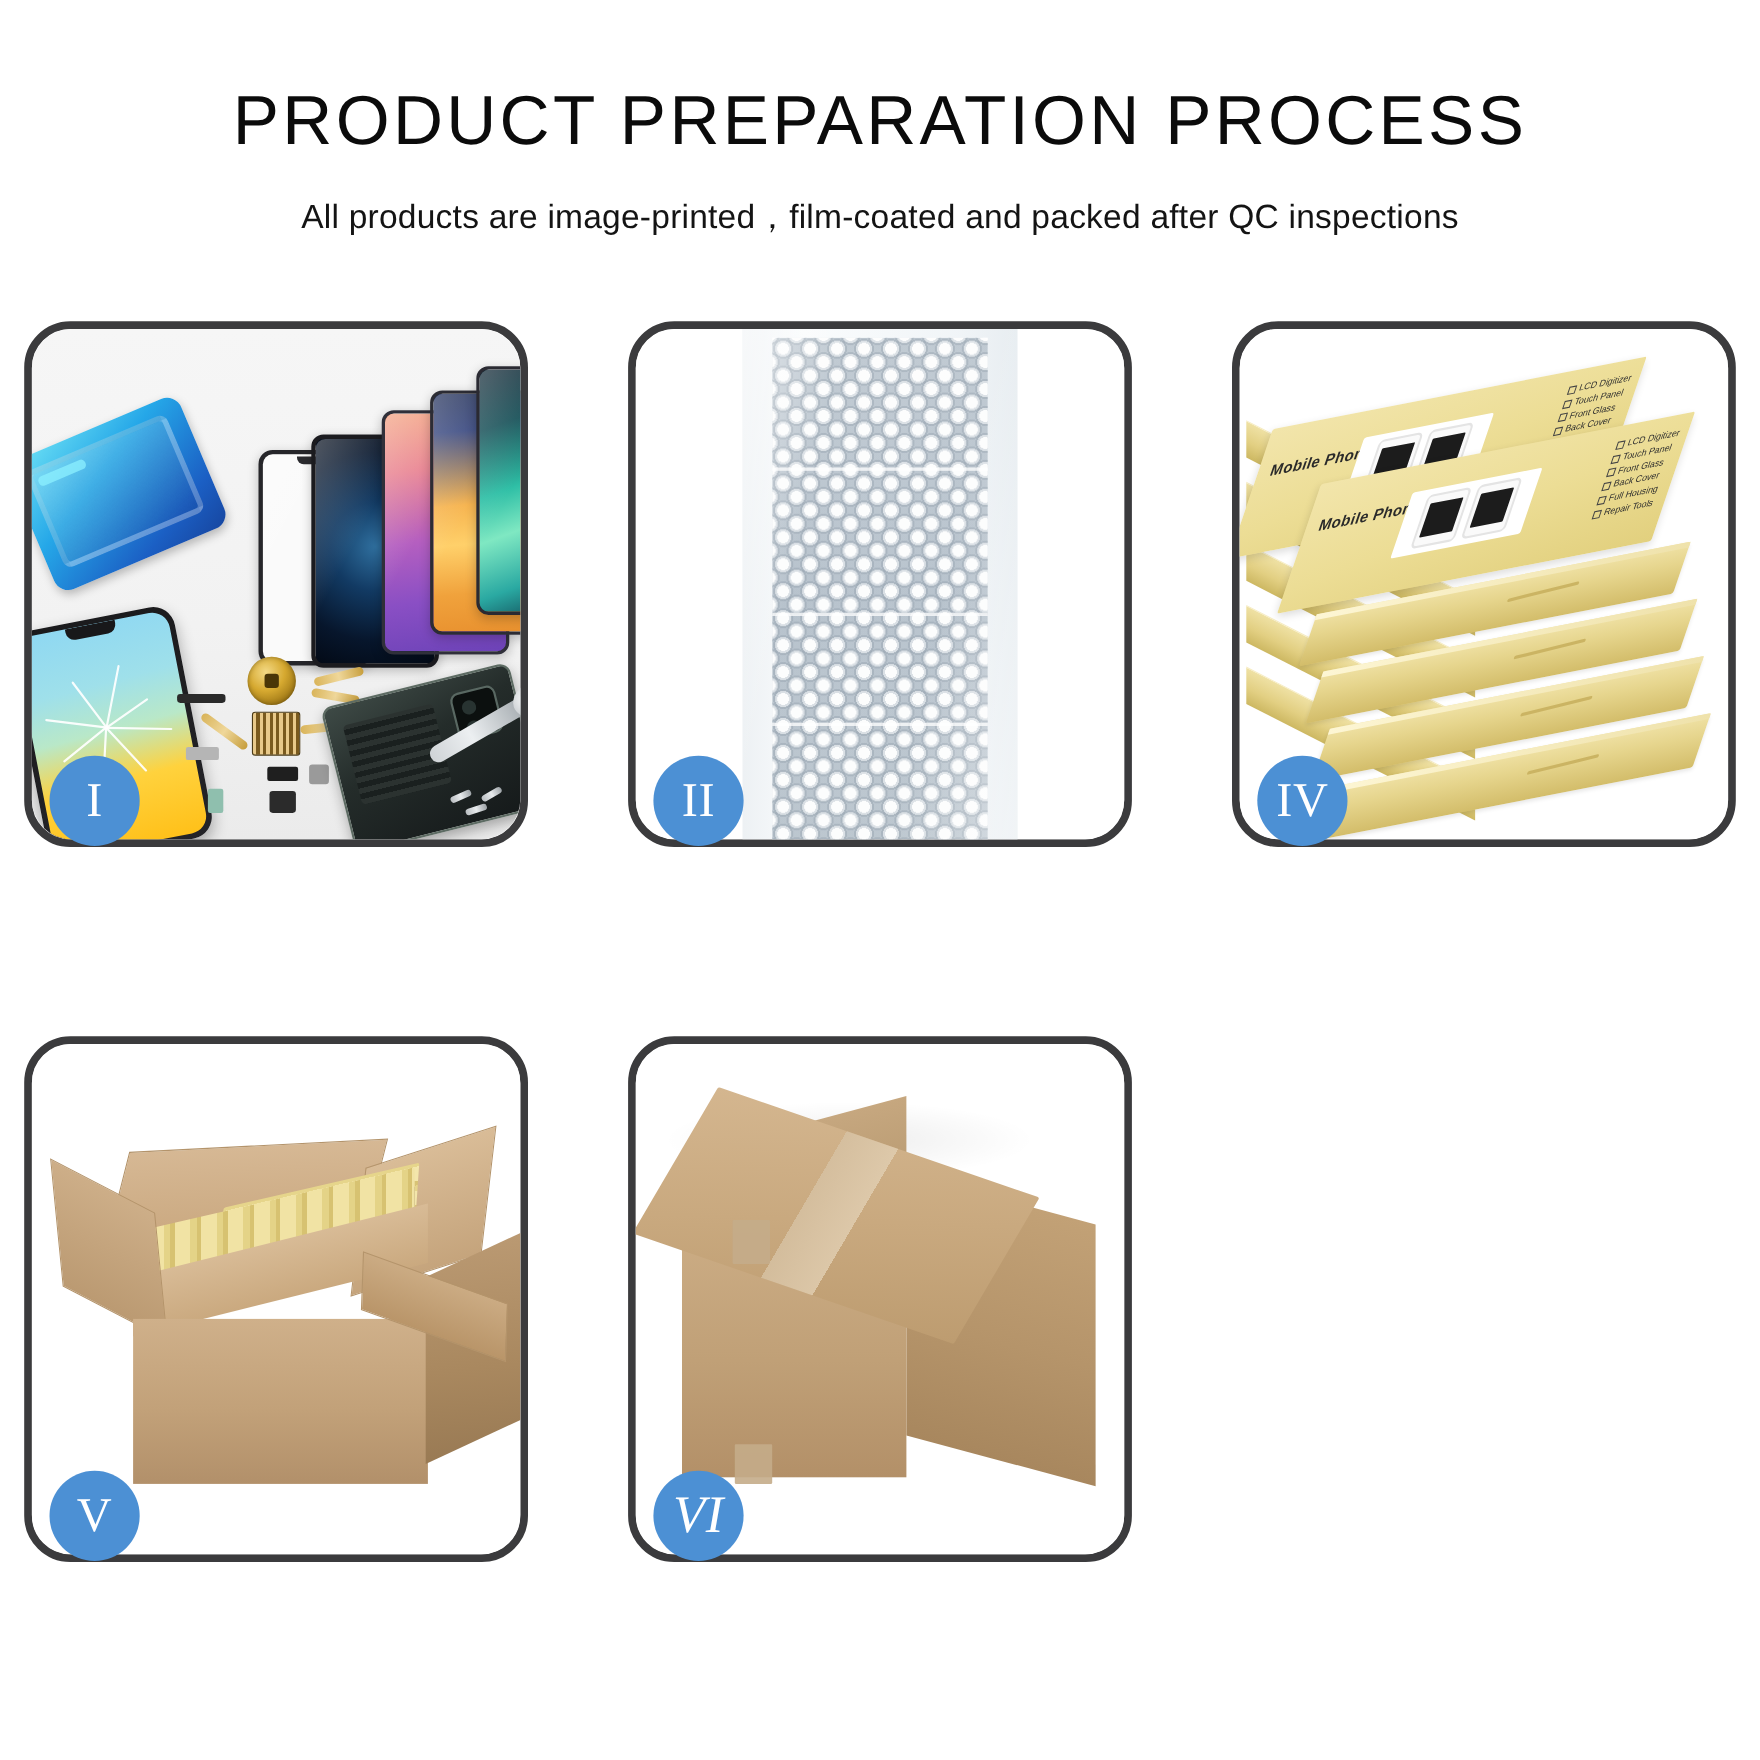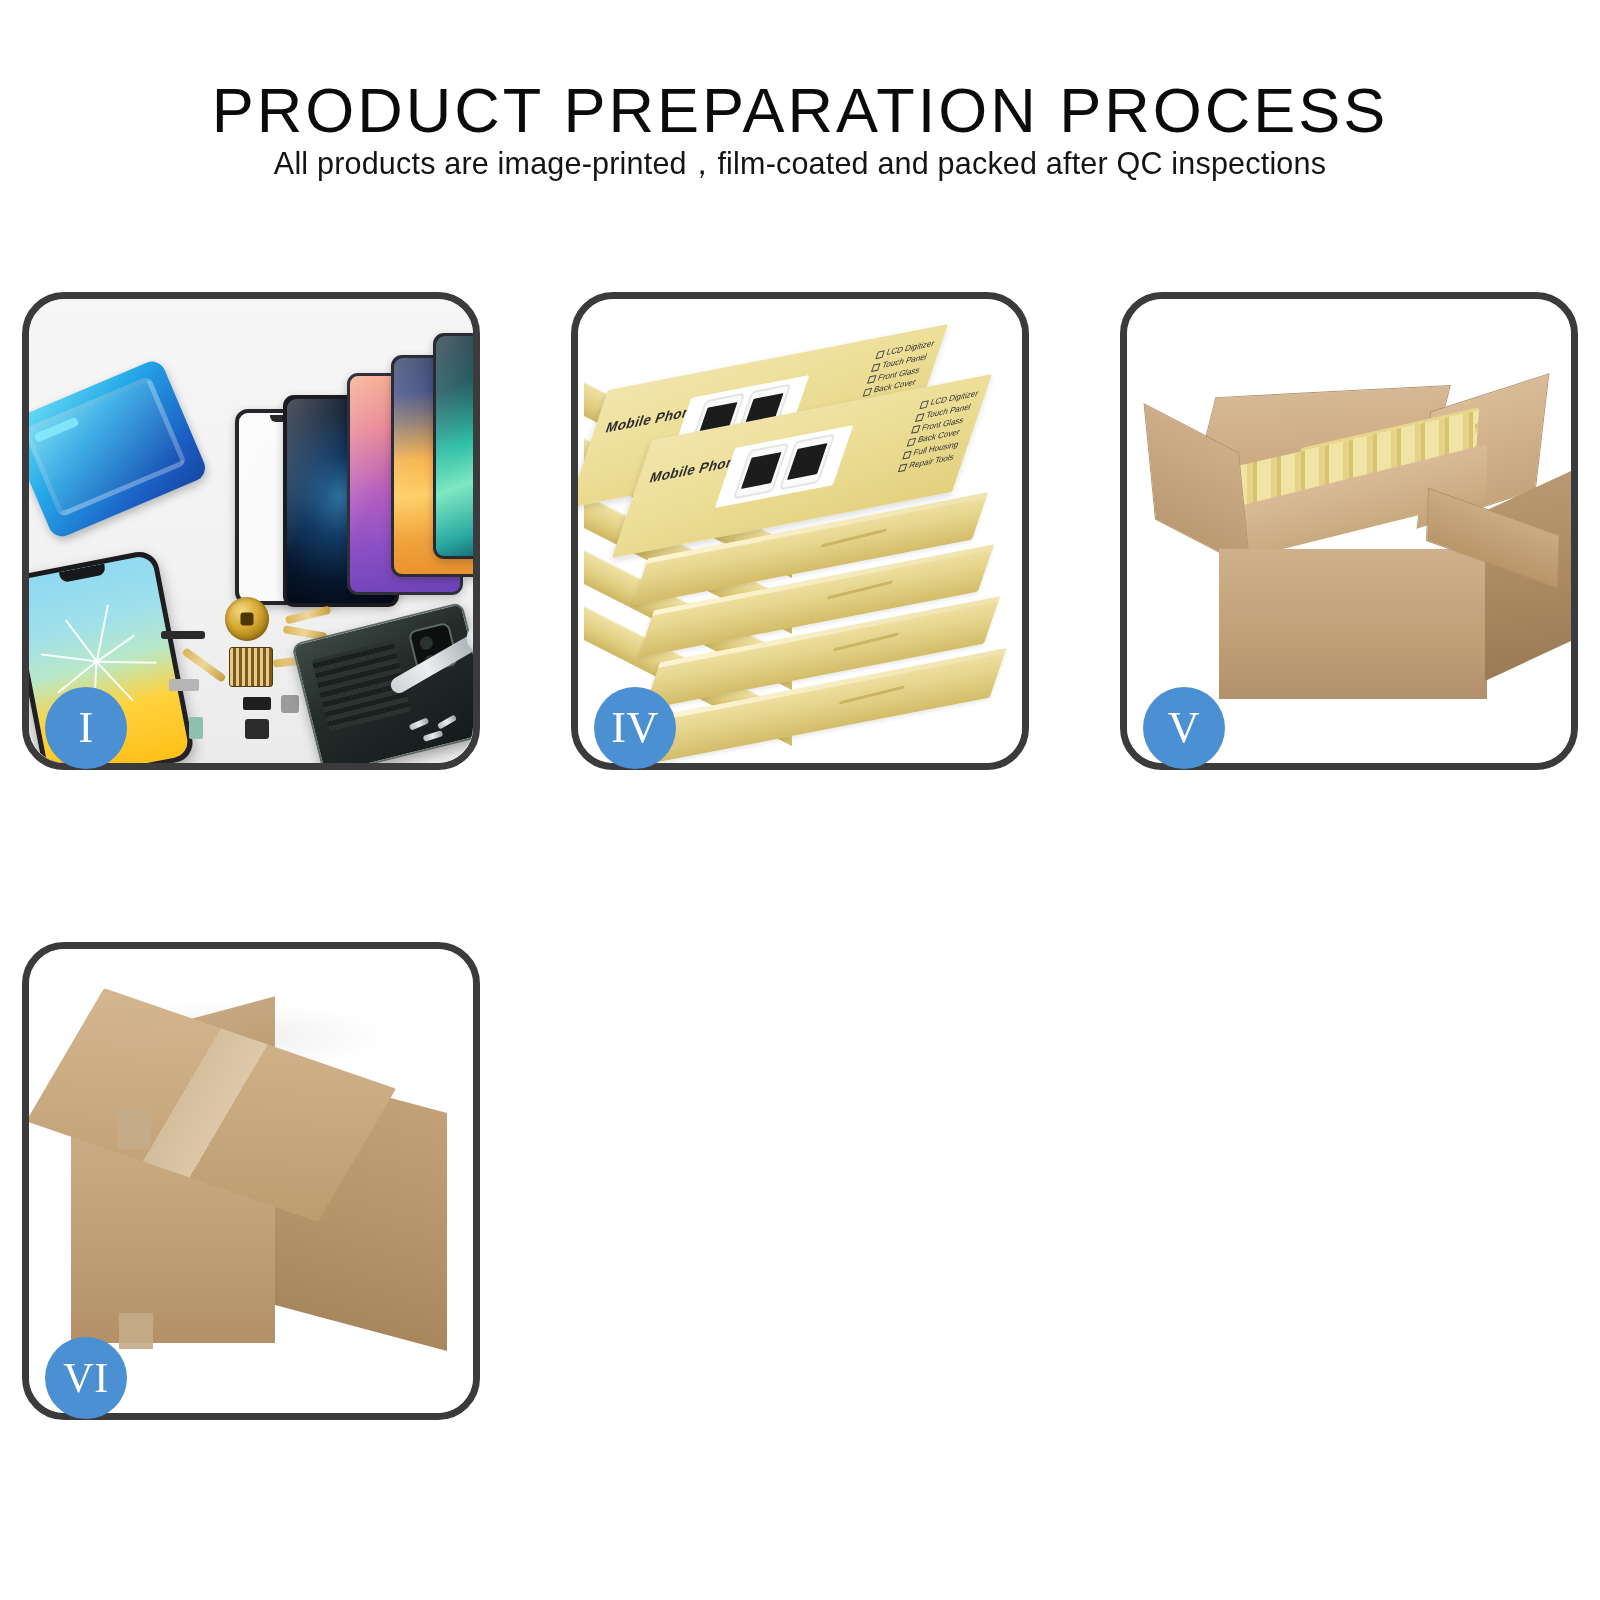--- a/index.html
+++ b/index.html
@@ -25,21 +25,21 @@
   .main-title {
     font-size: 63px;
     font-weight: 400;
     letter-spacing: 3.0px;
     color: #0b0b0b;
     line-height: 1.02;
     white-space: nowrap;
   }
 
   .sub-title {
-    margin-top: 2px;
+    margin-top: 35px;
     font-size: 30.5px;
     font-weight: 400;
     letter-spacing: 0.2px;
     color: #141414;
     white-space: nowrap;
   }
 
   
   .grid {
     position: absolute;
@@ -84,21 +84,21 @@
     align-items: center;
     justify-content: center;
     font-family: "Liberation Serif", serif;
     font-size: 44px;
     line-height: 1;
     letter-spacing: 0.5px;
     z-index: 9;
     user-select: none;
   }
   .badge.b3 { font-size: 40px; }
-  .badge.b6 { font-size: 42px; }
+  .badge.b6 { font-size: 48px; font-style: italic; }
 
   
   .p1 .panel-inner { background: linear-gradient(180deg,#f6f6f6 0%,#f2f2f2 58%,#ebebeb 100%); }
 
   .scr { position: absolute; border-radius: 11px; box-shadow: 0 3px 10px rgba(0,0,0,.22); }
 
   
   .adh {
     position: absolute; left: -6px; top: 86px; width: 168px; height: 128px;
     background: linear-gradient(150deg,#6fe3f5 0%,#25a7e8 38%,#1b5fc4 78%,#1746a0 100%);
@@ -550,20 +550,35 @@
         <div class="tool-pen"></div>
         <div class="screws">
           <i style="left:0; top:2px; transform:rotate(-24deg);"></i>
           <i style="left:14px; top:14px; transform:rotate(-18deg);"></i>
           <i style="left:28px; top:0px; transform:rotate(-30deg);"></i>
         </div>
       </div>
       <div class="badge b1">I</div>
     </div>
 
+    <div class="panel p2">
+      <div class="panel-inner">
+        <div class="wrap-outer">
+          <div class="wrap-inner">
+            <div class="bubbles"></div>
+            <div class="bubbles off"></div>
+            <div class="wrap-seam" style="top:118px;"></div>
+            <div class="wrap-seam" style="top:250px;"></div>
+            <div class="wrap-seam" style="top:350px;"></div>
+          </div>
+          <div class="wrap-sheen"></div>
+        </div>
+      </div>
+      <div class="badge b2">II</div>
+    </div>
 
 
     <div class="panel p4">
       <div class="panel-inner">
         <div class="stack">
 
           <div class="col-l">
             <div class="lay" style="top:0;"></div>
             <div class="lay" style="top:56px;"></div>
             <div class="lay" style="top:112px;"></div>

